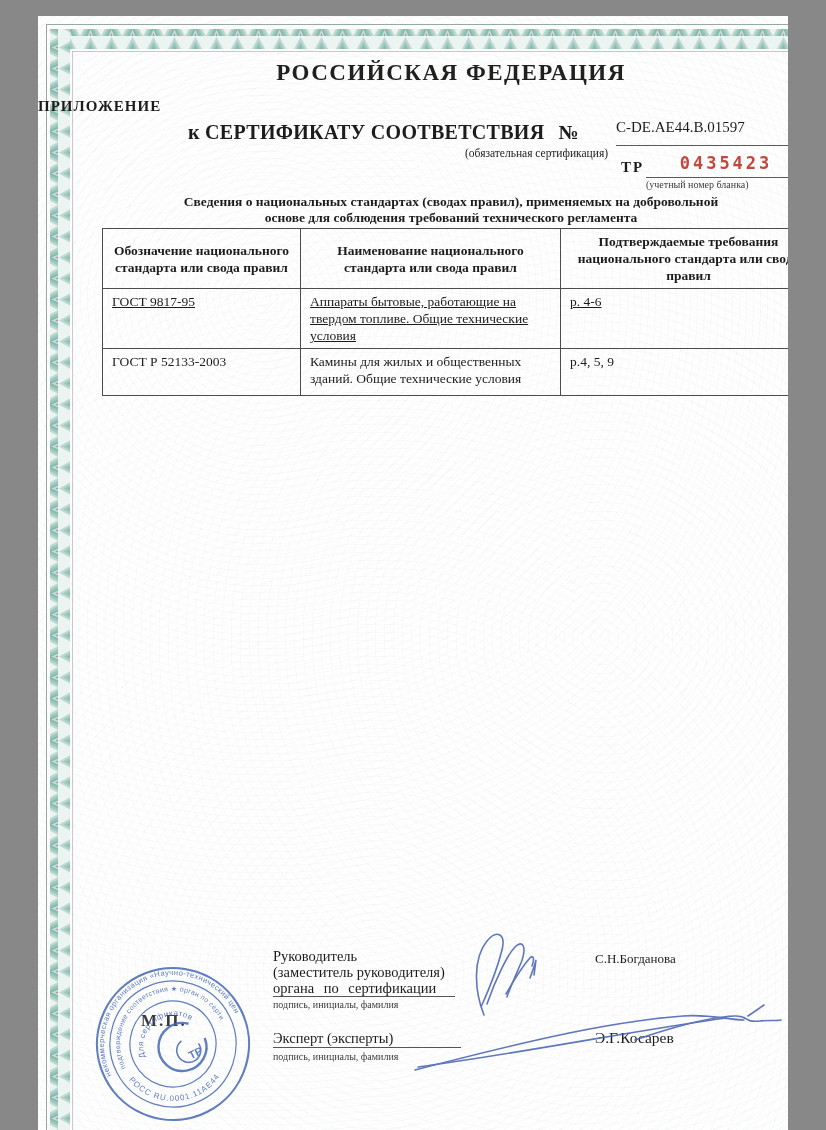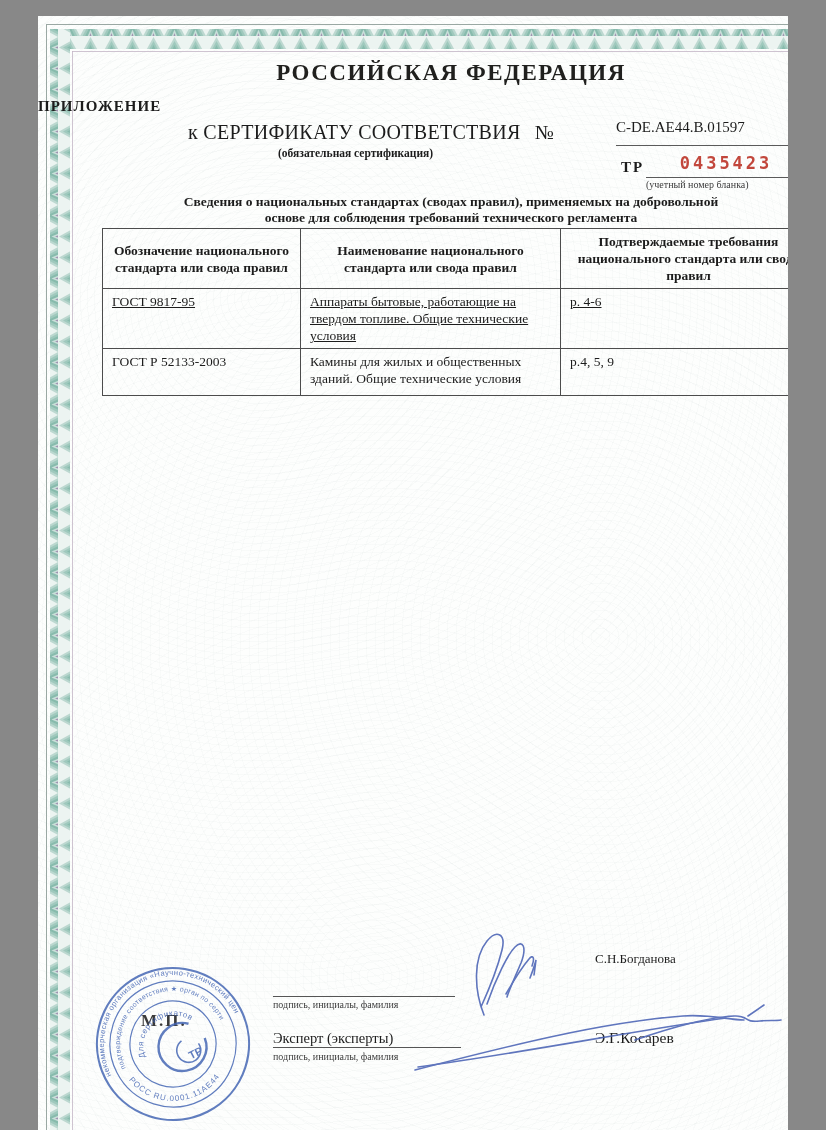--- a/index.html
+++ b/index.html
@@ -11,24 +11,24 @@
       repeating-radial-gradient(circle at 45% 85%, rgba(150,160,170,0.04) 0 1px, transparent 1px 8px),
       #fdfefd;
     overflow:hidden;
     font-family:"Liberation Serif", serif;
     color:#1c1c1c;
   }
   .abs{position:absolute;}
   svg.frame, svg.overlay{position:absolute;left:0;top:0;pointer-events:none;}
   .title{left:0;top:44px;width:826px;text-align:center;font-size:23px;font-weight:bold;letter-spacing:1.5px;color:#20201e;}
   .appendix{left:0;top:82px;width:826px;font-size:15px;font-weight:bold;letter-spacing:1px;}
-  .certline{left:150px;top:105px;font-size:20px;font-weight:normal;letter-spacing:0.3px;white-space:nowrap;}
+  .certline{left:150px;top:105px;font-size:20px;font-weight:bold;letter-spacing:0.3px;white-space:nowrap;}
   .numsign{margin-left:14px;}
   .certnum{left:578px;top:103px;width:198px;height:26px;text-align:left;font-size:15px;border-bottom:1px solid #5a5a5a;}
-  .oblig{left:240px;top:131px;width:330px;text-align:left;font-size:11.5px;font-weight:bold;}
+  .oblig{left:240px;top:131px;width:330px;text-align:right;font-size:11.5px;font-weight:normal;}
   .trlabel{left:583px;top:143px;font-size:15px;font-weight:bold;letter-spacing:2px;}
   .blanknum{left:608px;top:137px;width:160px;height:24px;text-align:center;
     font-family:"DejaVu Sans Mono", monospace;font-size:17px;font-weight:bold;letter-spacing:3px;
     color:#c2473c;border-bottom:1px solid #5a5a5a;}
   .blankcap{left:608px;top:163px;width:160px;text-align:left;font-size:10px;color:#3c3c3c;}
   .intro{left:0;top:178px;width:826px;text-align:center;font-size:13.5px;font-weight:bold;line-height:16px;}
   table.std{position:absolute;left:64px;top:212px;width:714px;border-collapse:collapse;table-layout:fixed;}
   table.std th, table.std td{border:1.6px solid #4c4c4c;font-size:13.5px;padding:4px 9px;vertical-align:top;}
   table.std th{font-weight:bold;text-align:center;vertical-align:middle;height:46px;line-height:17px;}
   table.std td{line-height:17px;}
@@ -131,20 +131,25 @@
         <td>р. 4-6</td>
       </tr>
       <tr class="r2">
         <td>ГОСТ Р 52133-2003</td>
         <td>Камины для жилых и общественных зданий. Общие технические условия</td>
         <td>р.4, 5, 9</td>
       </tr>
     </tbody>
   </table>
 
+  <div class="abs rolehead">
+    <div>Руководитель</div>
+    <div>(заместитель руководителя)</div>
+    <div class="just">органа по сертификации</div>
+  </div>
   <div class="abs uline1"></div>
   <div class="abs cap1">подпись, инициалы, фамилия</div>
   <div class="abs name1">С.Н.Богданова</div>
 
   <div class="abs roleexp">Эксперт (эксперты)</div>
   <div class="abs uline2"></div>
   <div class="abs cap2">подпись, инициалы, фамилия</div>
   <div class="abs name2">Э.Г.Косарев</div>
 
   <div class="abs mp">М.П.</div>

